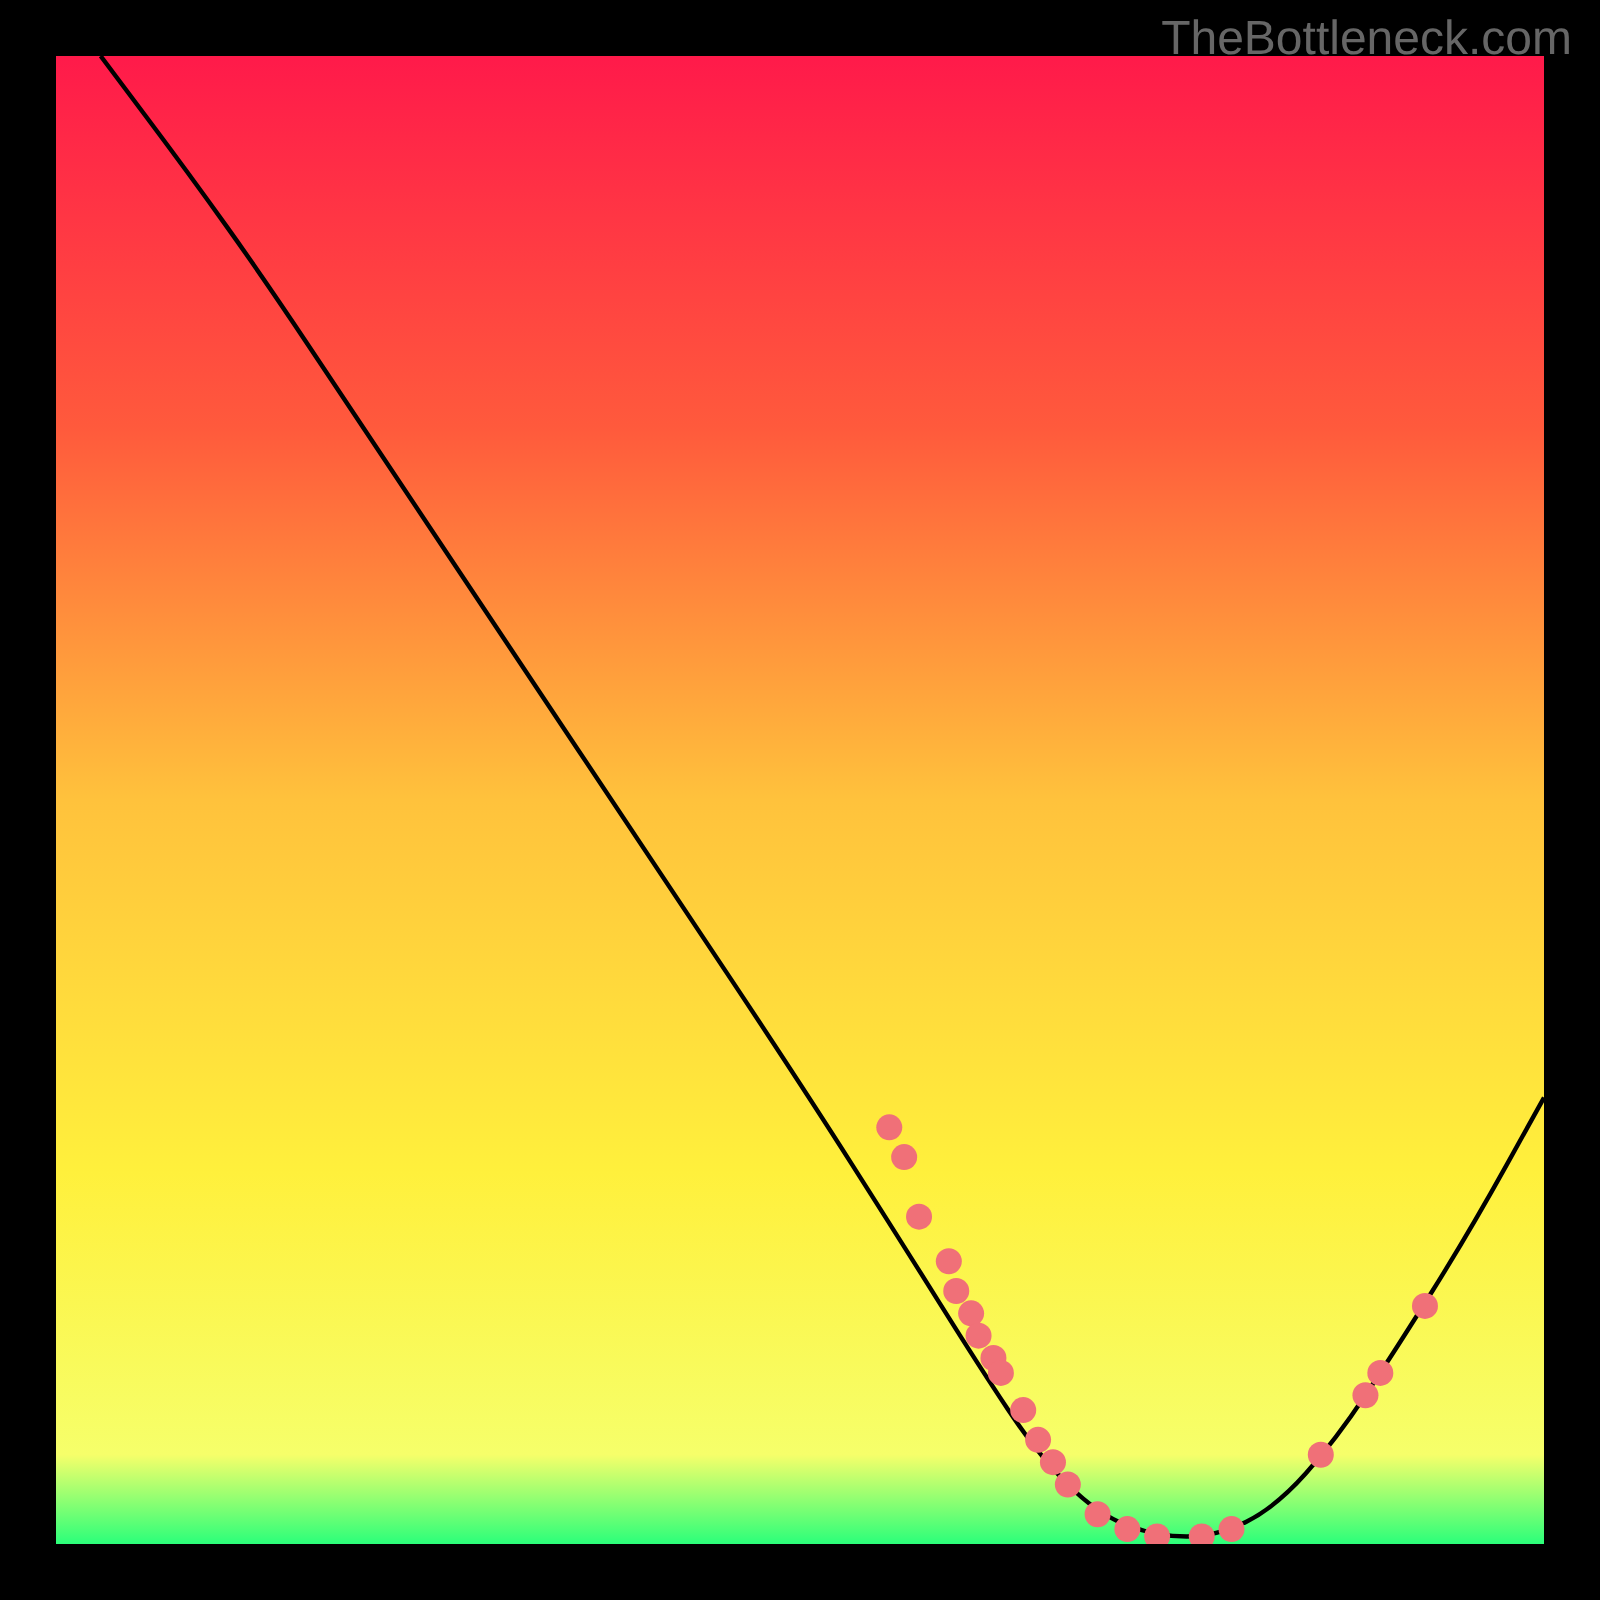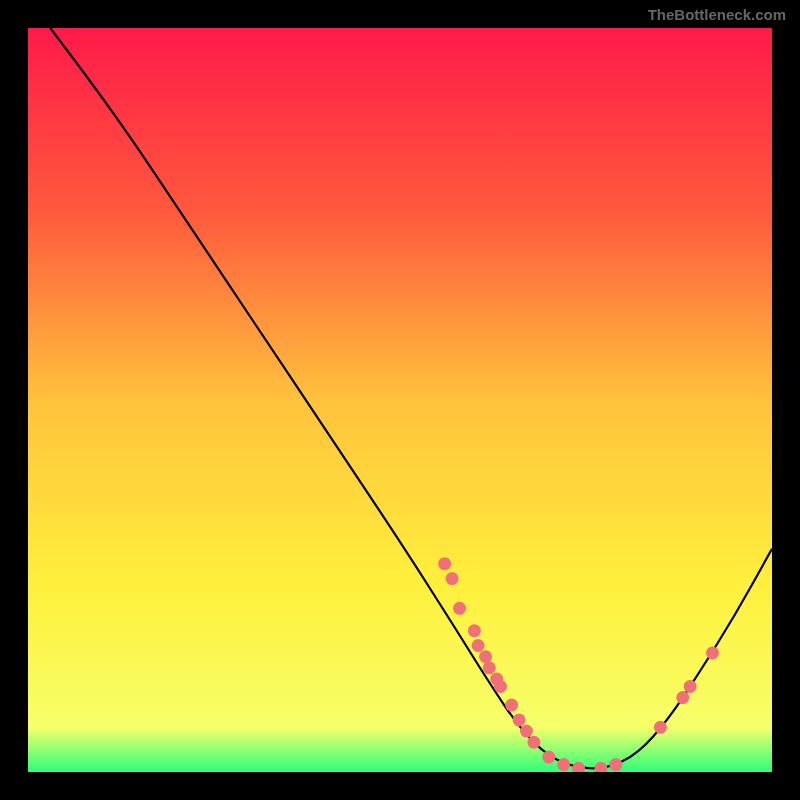--- a/index.html
+++ b/index.html
@@ -8,22 +8,22 @@
     height: 800px;
     background: #000;
     position: relative;
     font-family: Arial, sans-serif;
   }
   .watermark {
     position: absolute;
     top: 6px;
     right: 14px;
     color: #666;
-    font-size: 15px;
-    font-weight: 700;
+    font-size: 24px;
+    font-weight: 400;
     z-index: 10;
     text-align: right;
   }
   .plot {
     position: absolute;
     left: 28px;
     top: 28px;
     width: 744px;
     height: 744px;
   }

